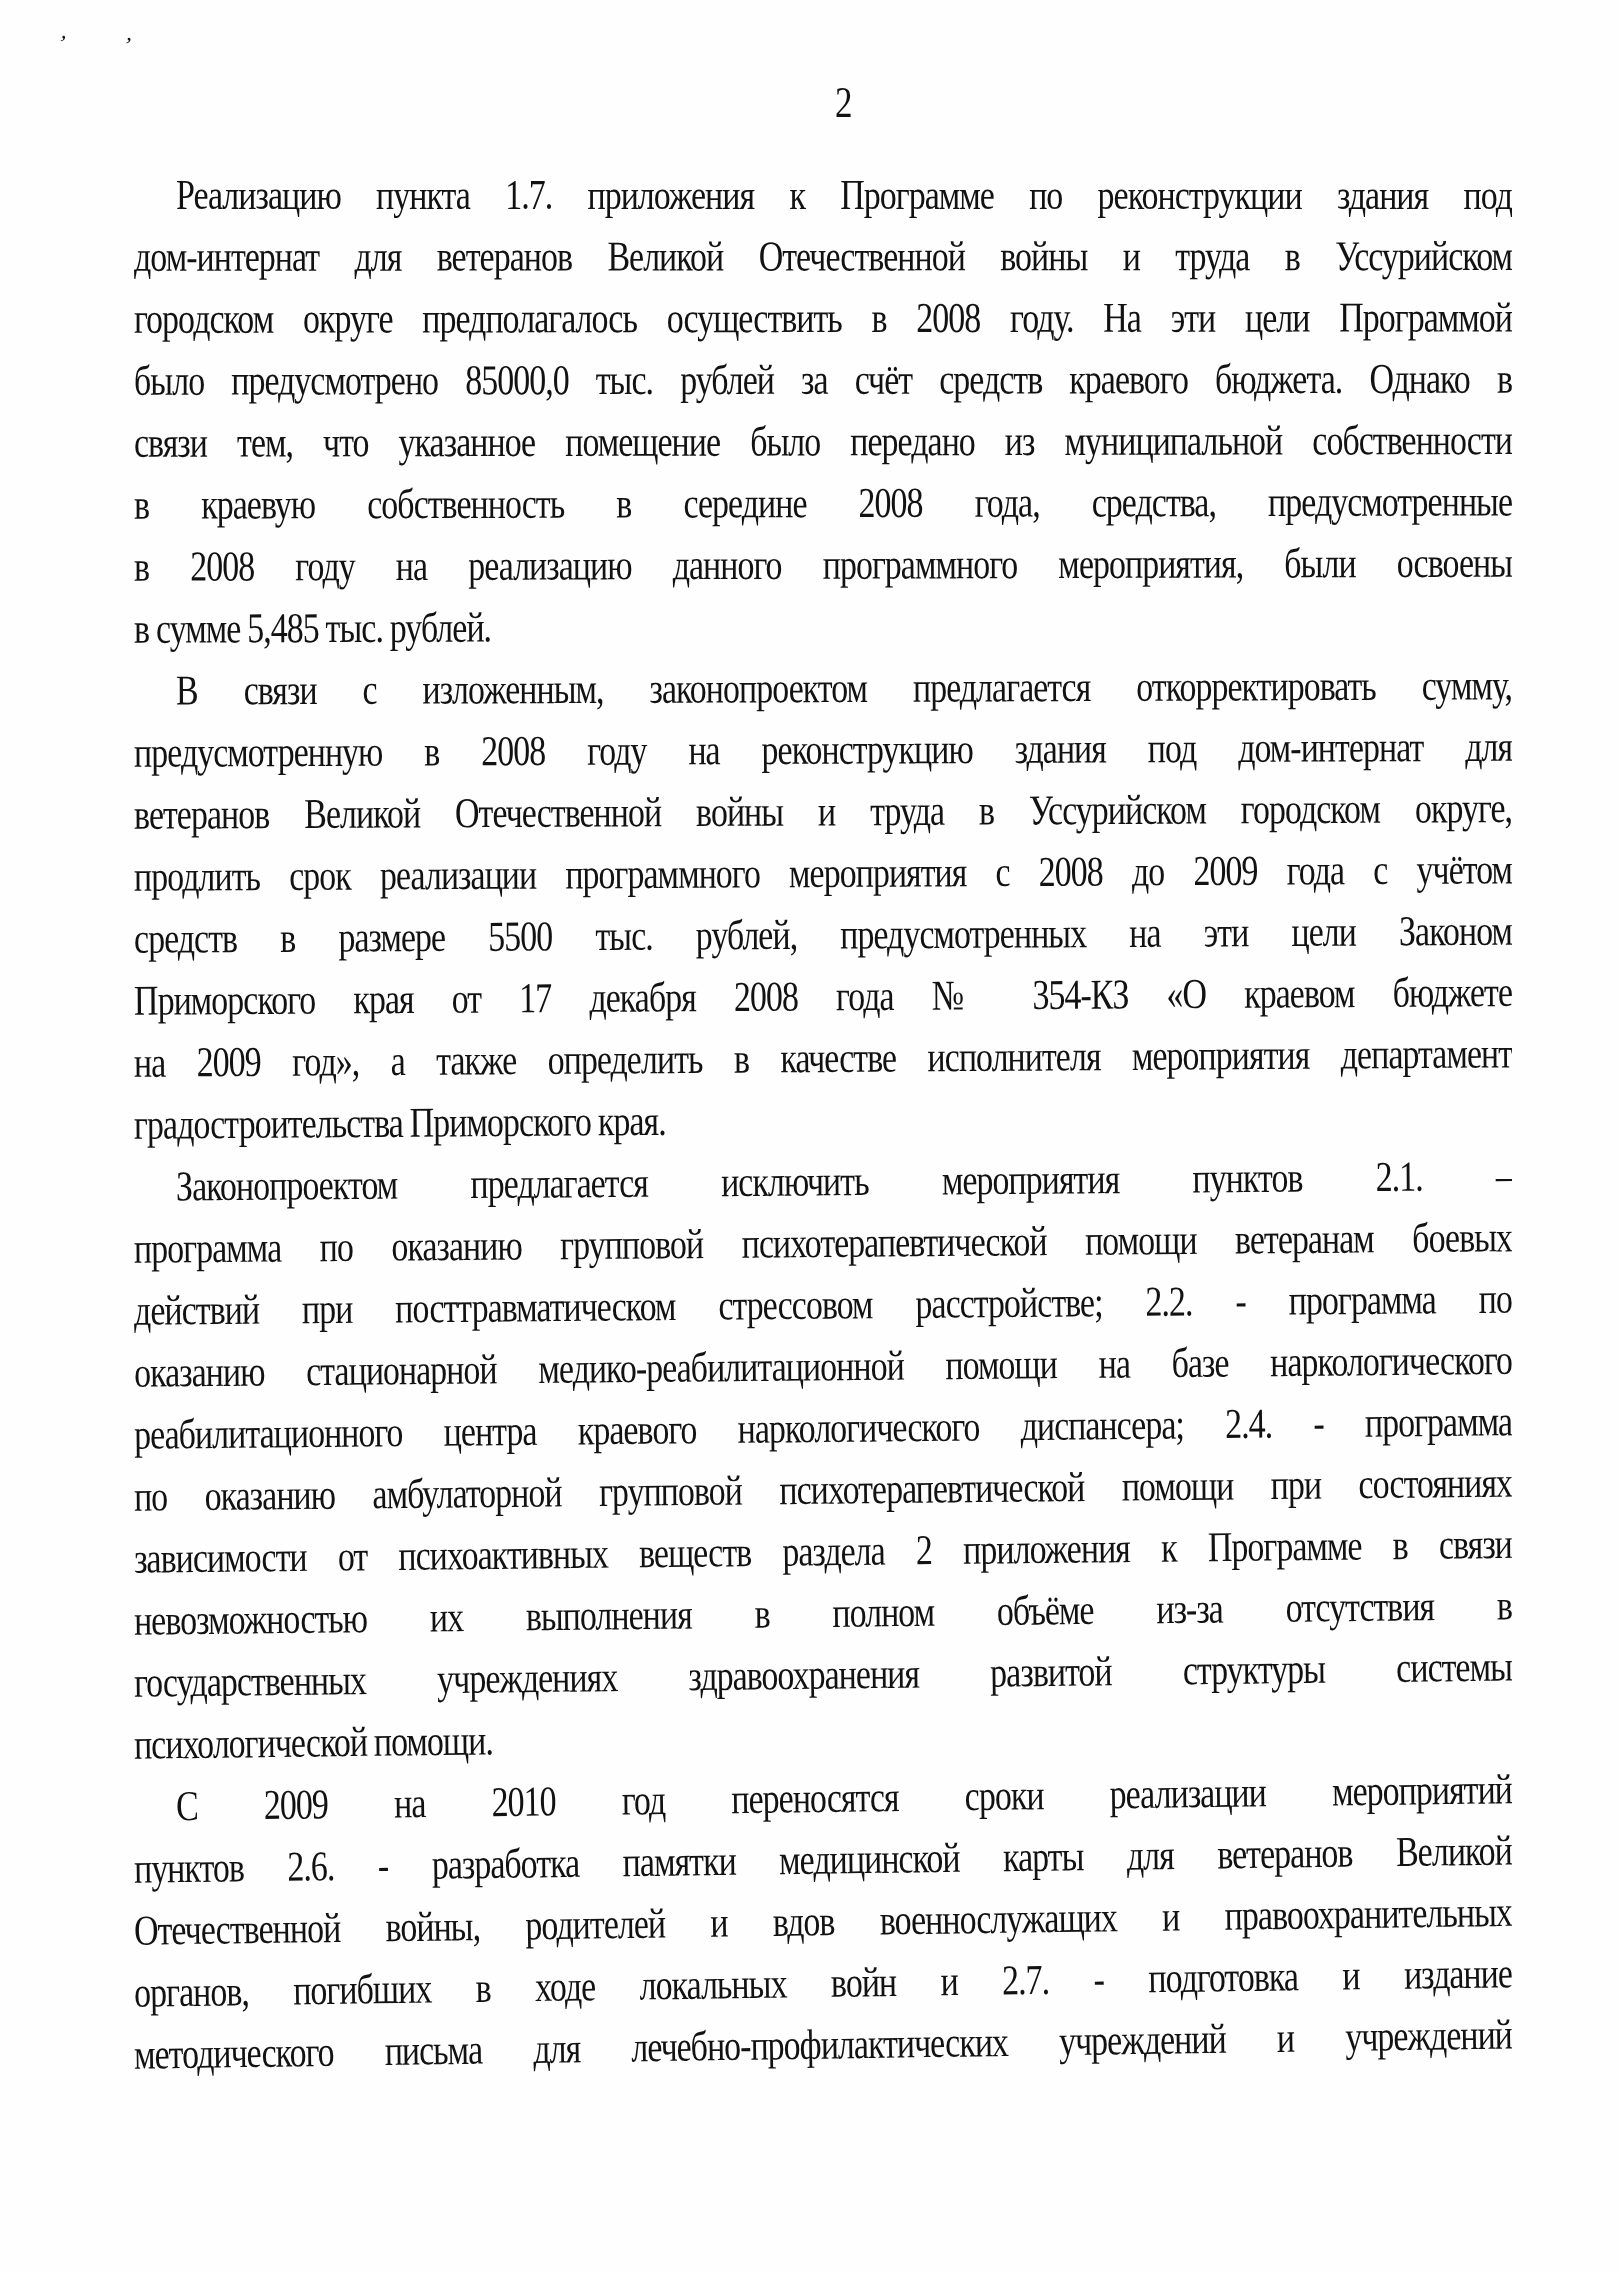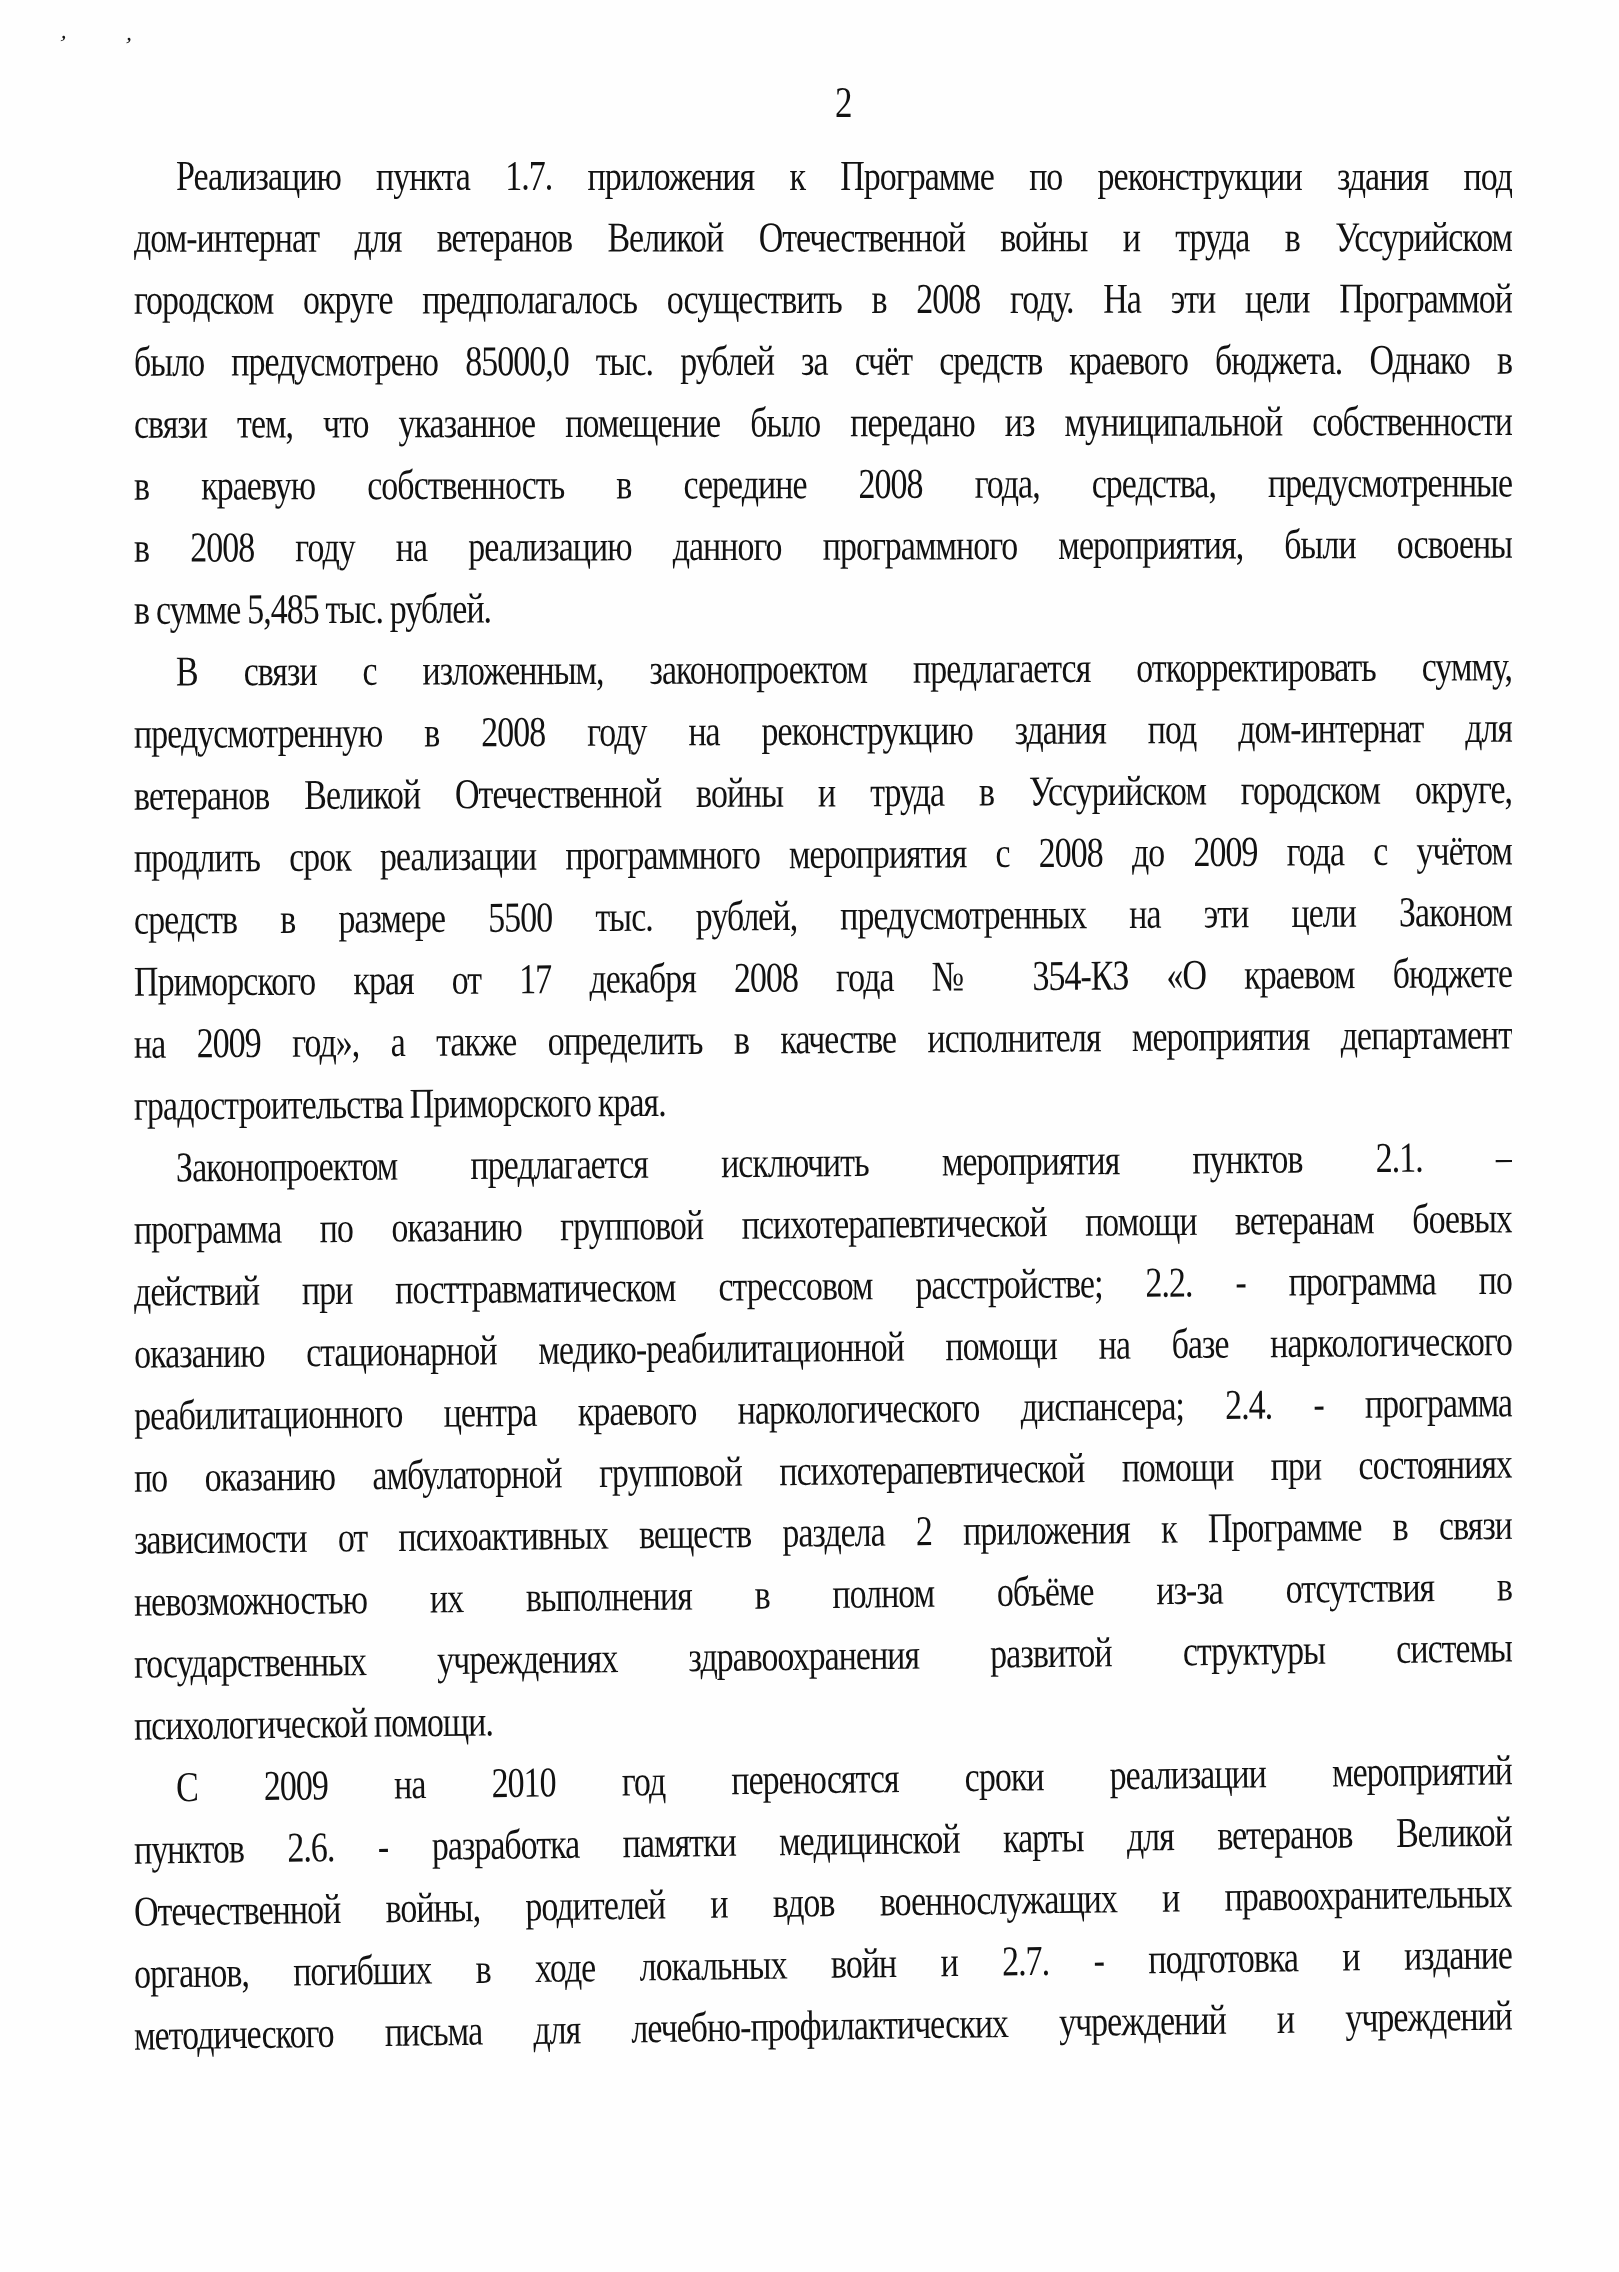--- a/index.html
+++ b/index.html
@@ -21,21 +21,21 @@
     left: 835px;
     top: 83px;
     font-size: 35px;
     letter-spacing: -0.6px;
     transform: scaleY(1.25);
     transform-origin: 0 50%;
   }
   .page-text {
     position: absolute;
     left: 134px;
-    top: 145px;
+    top: 164px;
     width: 1378px;
   }
   .tline {
     height: 62px;
     line-height: 62px;
     font-size: 34px;
     letter-spacing: -1px;
     word-spacing: -0.6px;
     text-align: justify;
     text-align-last: justify;

